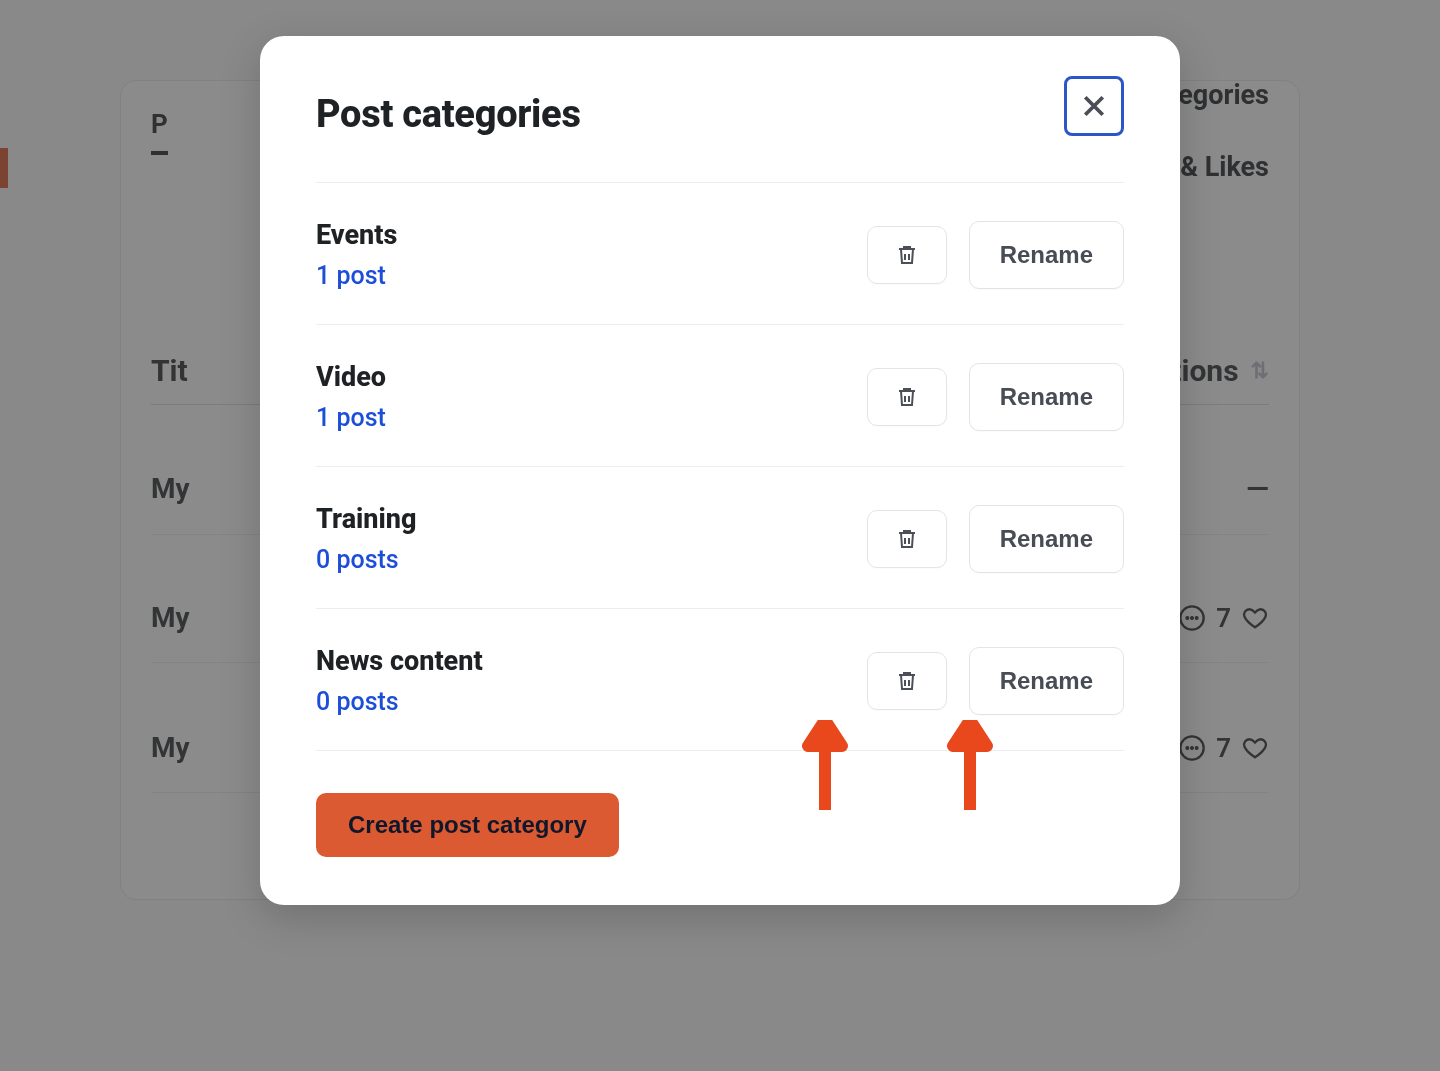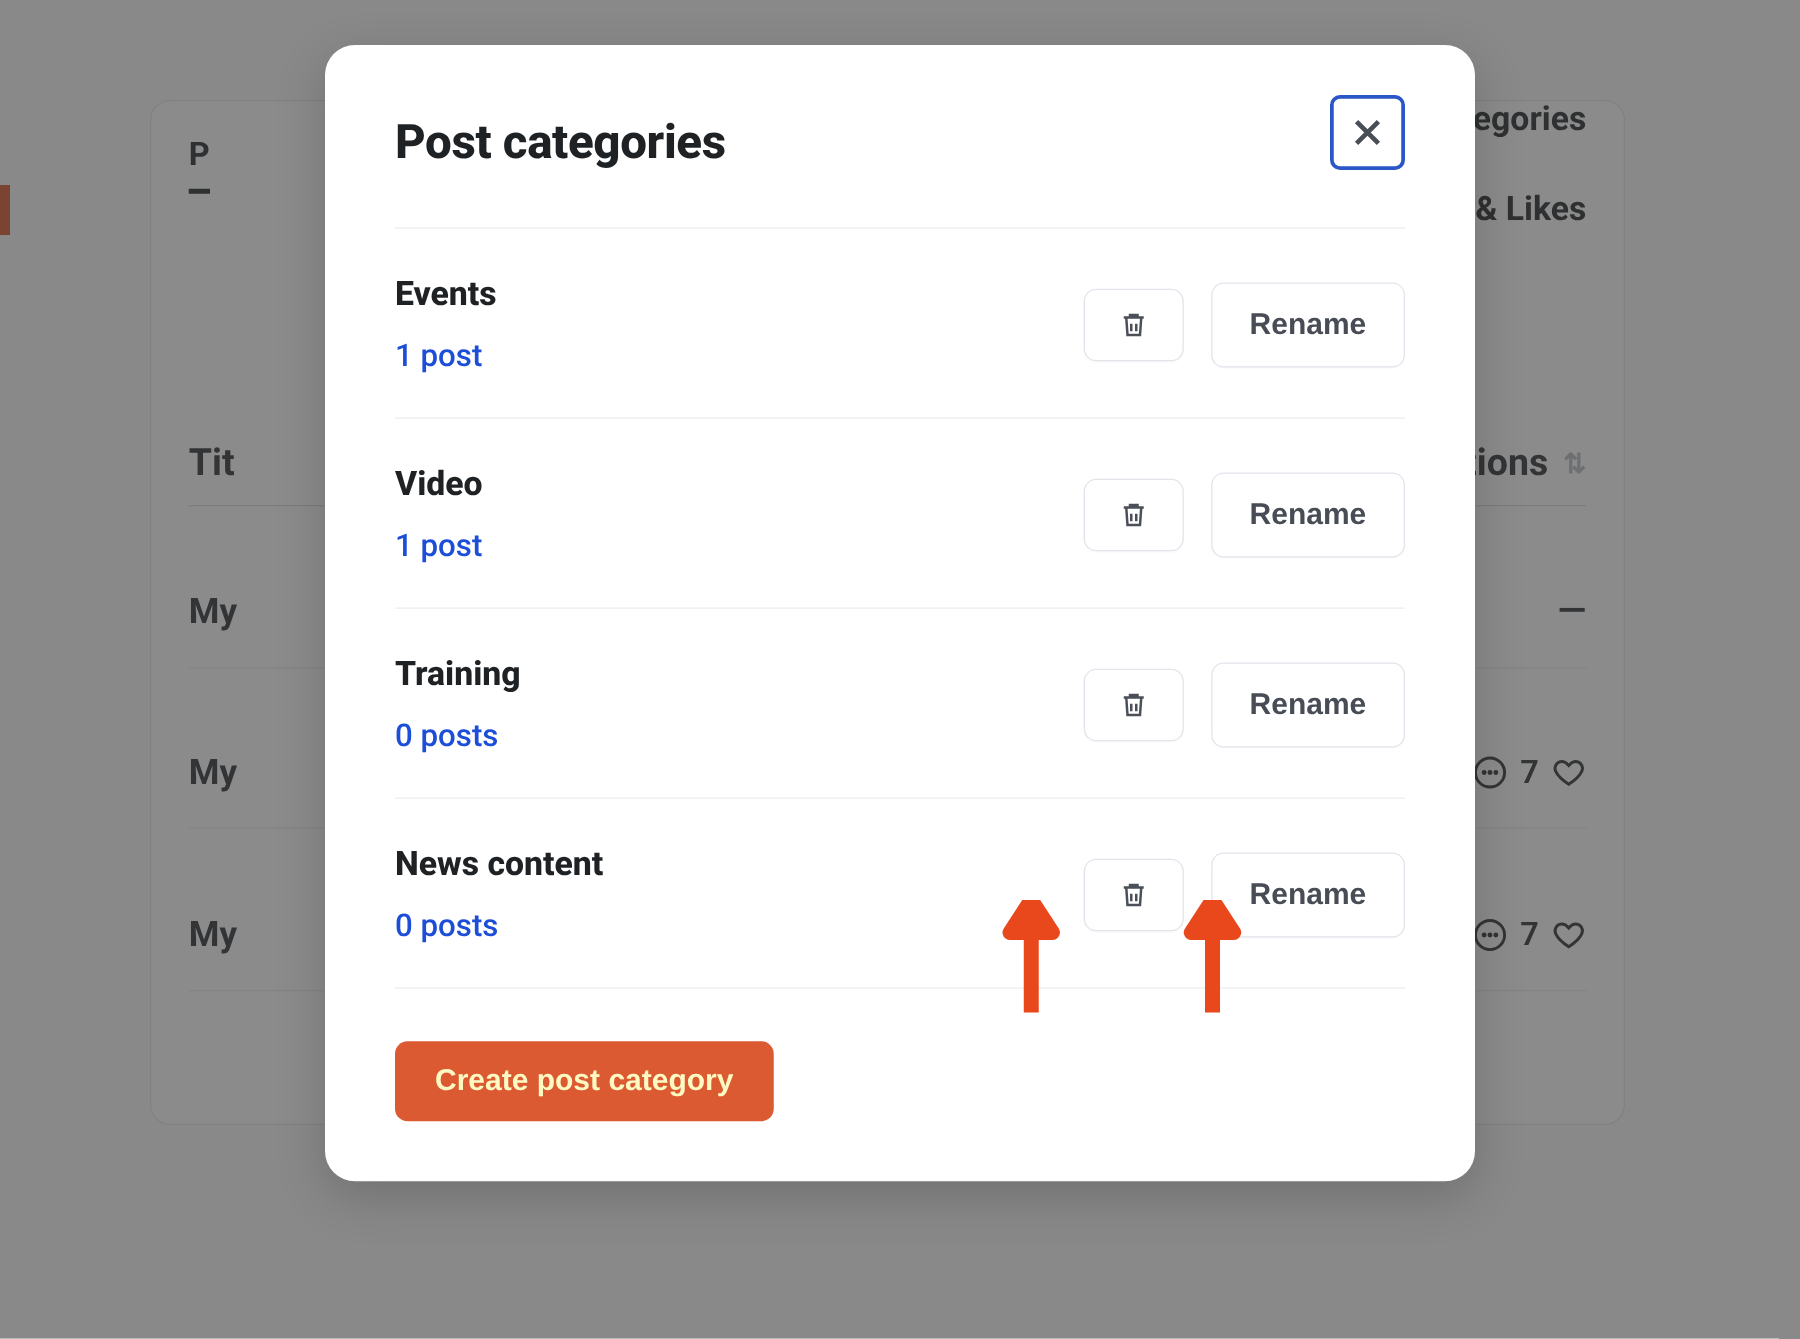--- a/index.html
+++ b/index.html
@@ -95,21 +95,21 @@
     cursor: pointer;
     margin-top: -8px;
   }
   .close-btn svg { width: 30px; height: 30px; stroke: #4a4f57; stroke-width: 3; }
 
   .cat-row {
     display: flex; align-items: center; justify-content: space-between;
     padding: 36px 0 34px 0;
     border-bottom: 1px solid #ecedef;
   }
-  .cat-info { display: flex; flex-direction: column; gap: 20px; }
+  .cat-info { display: flex; flex-direction: column; gap: 10px; }
   .cat-name { font-size: 27px; font-weight: 800; color: #1f2225; }
   .cat-count { font-size: 25px; font-weight: 500; color: #1d4ed8; }
   .cat-actions { display: flex; gap: 22px; align-items: center; }
   .icon-btn {
     width: 80px; height: 58px;
     background: #fff;
     border: 1px solid #e1e4ea;
     border-radius: 10px;
     display: flex; align-items: center; justify-content: center;
     cursor: pointer;
@@ -124,21 +124,21 @@
     font-size: 24px; font-weight: 700; color: #474c55;
     cursor: pointer;
     box-shadow: 0 1px 1px rgba(0,0,0,0.02);
   }
 
   .create-btn {
     margin-top: 42px;
     height: 64px; padding: 6px 32px;
     background: #db5a31;
     border: none; border-radius: 10px;
-    font-size: 24px; font-weight: 700; color: #fef9c3;
+    font-size: 24px; font-weight: 700; color: #0f172a;
     cursor: pointer;
   }
 
   
   .arrow {
     position: absolute;
     width: 50px; height: 90px;
     pointer-events: none;
   }
   .arrow svg { width: 100%; height: 100%; }

